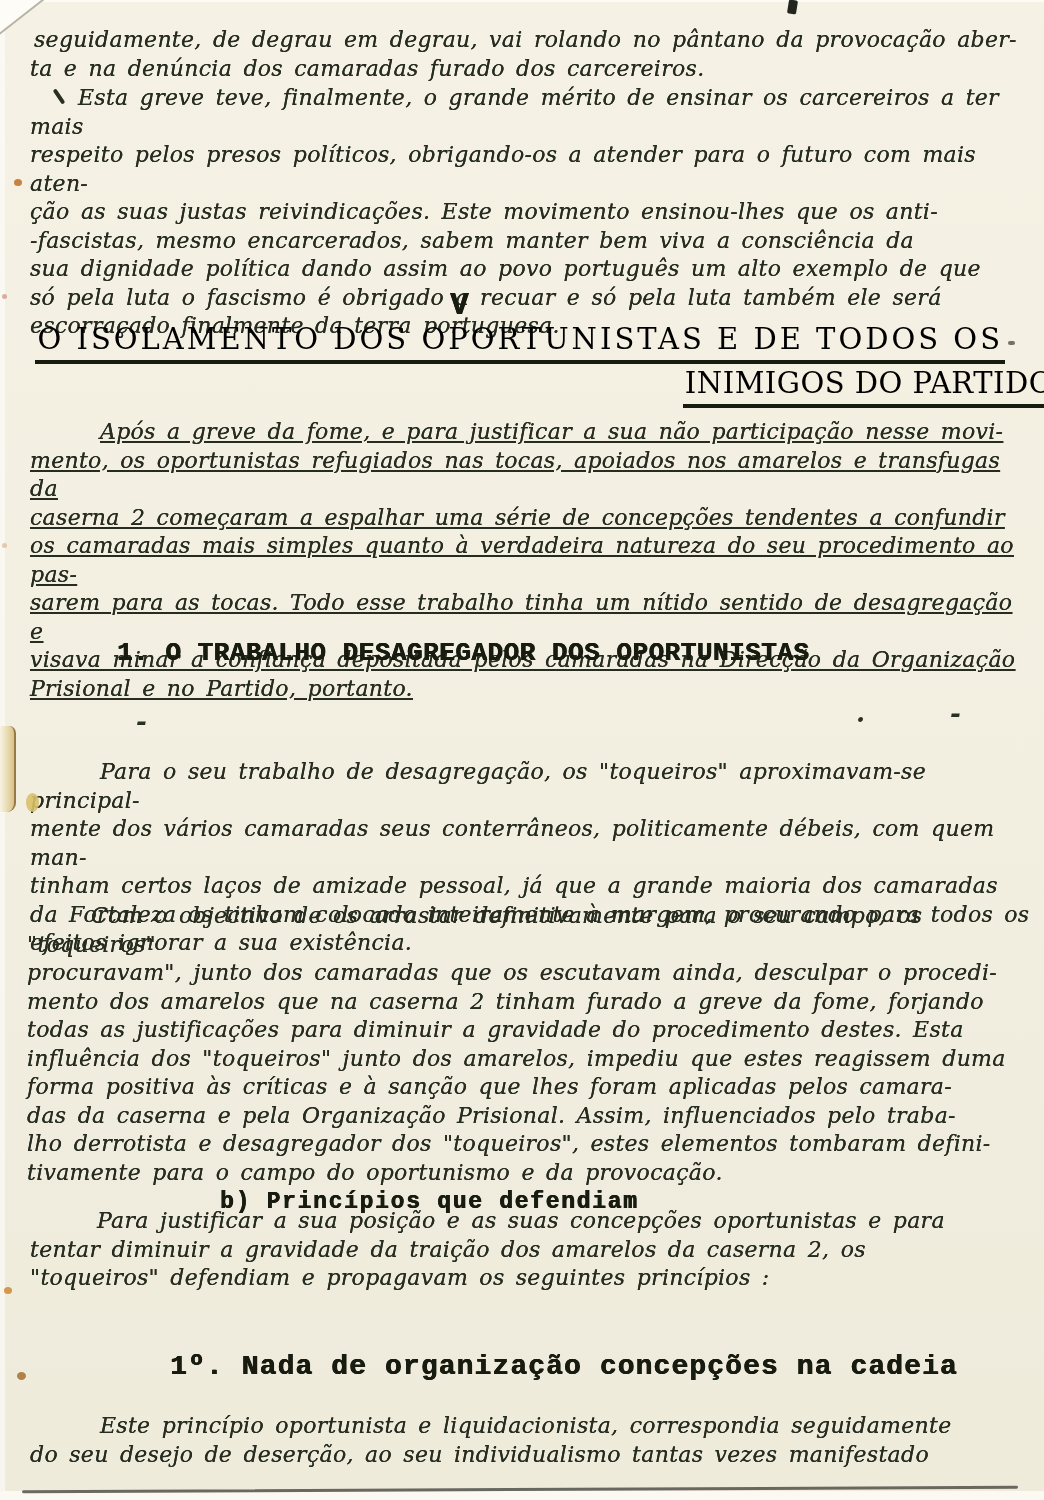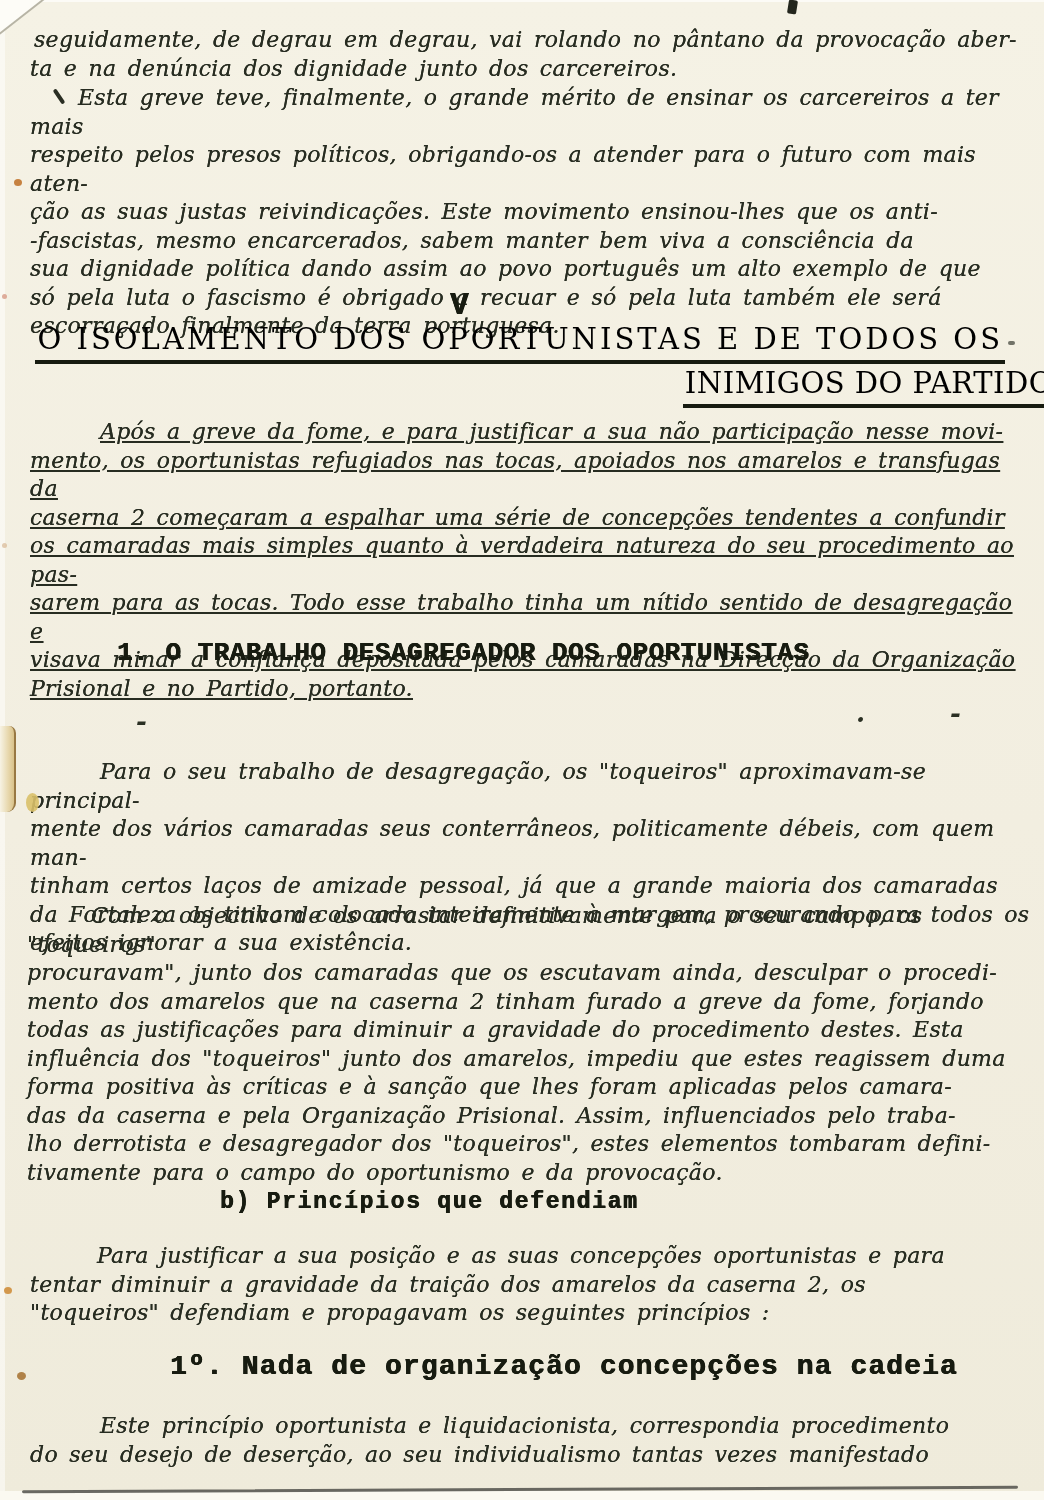--- a/index.html
+++ b/index.html
@@ -54,21 +54,21 @@
   #h-sec1{top:638px;left:117px;font-size:26px;letter-spacing:.5px;}
   #h-sub-a{top:699px;left:207px;font-size:27px;letter-spacing:1.3px;}
   #h-sub-b{top:1189px;left:220px;font-size:23px;letter-spacing:1.7px;}
   #h-pr1{top:1351px;left:170px;font-size:28px;letter-spacing:1.1px;}
 
   #p1{top:26px;left:30px;width:1002px;text-indent:4px;}
   #p2{top:84px;left:30px;width:1002px;text-indent:48px;}
   #p3{top:418px;left:30px;width:1004px;text-indent:70px;text-decoration:underline;}
   #p4{top:758px;left:30px;width:1004px;text-indent:70px;}
   #p5{top:902px;left:27px;width:1008px;text-indent:64px;}
-  #p6{top:1242px;left:30px;width:1004px;text-indent:67px;}
+  #p6{top:1207px;left:30px;width:1004px;text-indent:67px;}
   #p7{top:1412px;left:30px;width:1008px;text-indent:70px;}
 
   
   .stray{
     position:absolute;
     font:italic bold 26px/26px "DejaVu Serif",serif;
     color:#2a2f23;
   }
   #stray-a-left{top:708px;left:136px;}
   #stray-a-dot{top:700px;left:856px;}
@@ -123,21 +123,21 @@
 </style>
 </head>
 <body>
 
 <div class="paper">
 
   <div class="edge-left"></div>
   <div class="edge-top"></div>
 
   <div class="hw" id="p1">seguidamente, de degrau em degrau, vai rolando no pântano da provocação aber-
-ta e na denúncia dos dignidade junto dos carcereiros.</div>
+ta e na denúncia dos camaradas furado dos carcereiros.</div>
   <div class="hw" id="p2">Esta greve teve, finalmente, o grande mérito de ensinar os carcereiros a ter mais
 respeito pelos presos políticos, obrigando-os a atender para o futuro com mais aten-
 ção as suas justas reivindicações. Este movimento ensinou-lhes que os anti-
 -fascistas, mesmo encarcerados, sabem manter bem viva a consciência da
 sua dignidade política dando assim ao povo português um alto exemplo de que
 só pela luta o fascismo é obrigado a recuar e só pela luta também ele será
 escorraçado finalmente da terra portuguesa.</div>
 
   <div class="typ" id="numeral">V</div>
 
@@ -178,21 +178,21 @@
 tivamente para o campo do oportunismo e da provocação.</div>
 
   <div class="typ" id="h-sub-b">b) Princípios que defendiam</div>
 
   <div class="hw" id="p6">Para justificar a sua posição e as suas concepções oportunistas e para
 tentar diminuir a gravidade da traição dos amarelos da caserna 2, os
 "toqueiros" defendiam e propagavam os seguintes princípios :</div>
 
   <div class="typ" id="h-pr1">1º. Nada de organização concepções na cadeia</div>
 
-  <div class="hw" id="p7">Este princípio oportunista e liquidacionista, correspondia procedimento
+  <div class="hw" id="p7">Este princípio oportunista e liquidacionista, correspondia seguidamente
 do seu desejo de deserção, ao seu individualismo tantas vezes manifestado</div>
 
   <div class="corner-cut"></div>
   <div class="corner-line"></div>
   <div class="top-tick"></div>
   <div class="esta-mark"></div>
   <div class="spot" id="spot1"></div>
   <div class="spot" id="spot2"></div>
   <div class="spot" id="spot3"></div>
   <div class="spot" id="spot4"></div>

